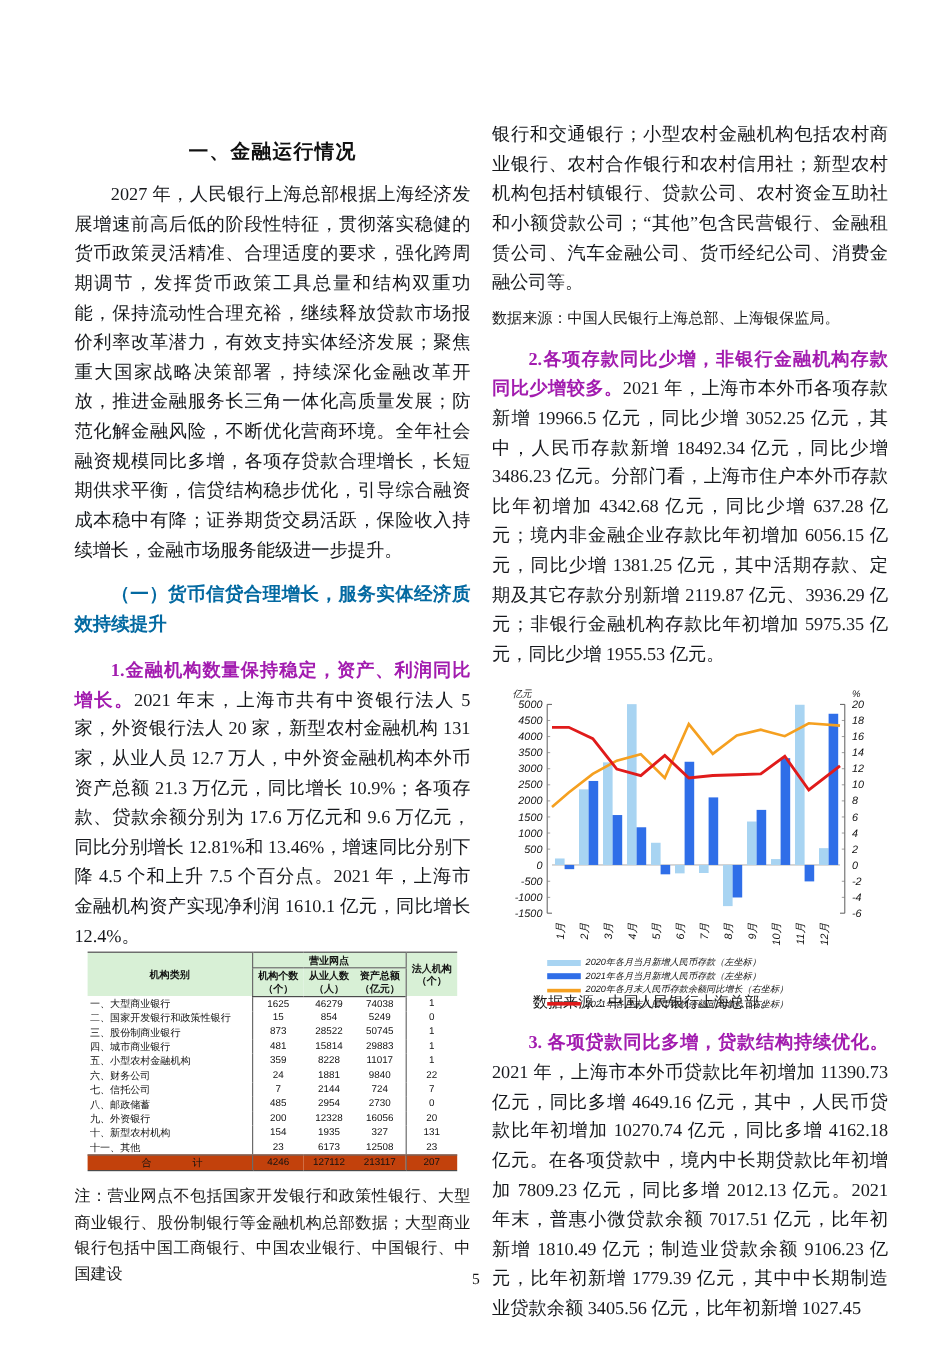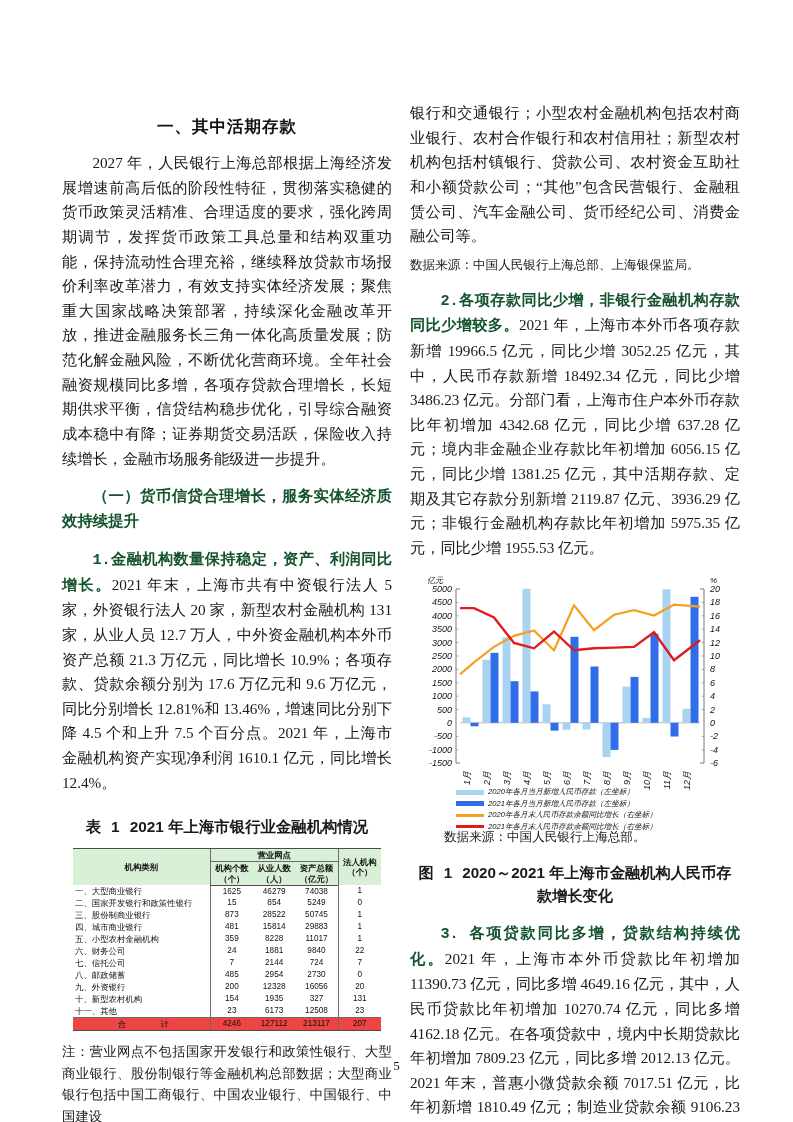--- a/index.html
+++ b/index.html
@@ -48,26 +48,26 @@
   }
   p.body.noindent { text-indent: 0; }
   p.subhead {
     font-family: Liberation Serif, serif;
     font-weight: bold;
     font-size: 15.4px;
     line-height: 1.62;
     margin: 13px 0 0 0;
     text-indent: 2em;
     text-align: justify;
-    color: #14532d;
+    color: #0369a1;
   }
   .run-bold {
-    font-family: Liberation Mono, monospace;
+    font-family: Liberation Serif, serif;
     font-weight: bold;
-    color: #14532d;
+    color: #a21caf;
   }
   p.source {
     font-size: 12.6px;
     line-height: 1.5;
     margin: 7px 0 0 0;
     text-align: left;
   }
   p.note {
     font-size: 13.4px;
     line-height: 1.62;
@@ -108,21 +108,21 @@
   }
   .hdr-bg { background: #d8f0d6; }
   .t-top { border-top: 1.1px solid #4b4b4b; }
   .t-bot { border-bottom: 1.1px solid #4b4b4b; margin-top: 11px; }
   .t-thin-bot { border-bottom: 0.7px solid #6b6b6b; }
   .vline { border-left: 0.7px solid #6b6b6b; }
   .c { text-align: center; }
   .l { text-align: left; padding-left: 4px; }
   .num { text-align: center; font-size: 8.2px; }
   .total-row td {
-    background: #ef4444;
+    background: #c2410c;
     font-weight: normal;
     text-align: center;
   }
   .total-label { letter-spacing: 16px; padding-left: 22px !important; }
 
   
   .chart-box {
     position: relative;
     width: 330px;
     height: 250px;
@@ -169,33 +169,30 @@
     color: #111;
   }
 </style>
 </head>
 <body>
 
 <div class="page">
 
   <div class="col col-left">
 
-    <h1 class="section-title">一、其中活期存款</h1>
+    <h1 class="section-title">一、金融运行情况</h1>
 
     <p class="body">2027 年，人民银行上海总部根据上海经济发展增速前高后低的阶段性特征，贯彻落实稳健的货币政策灵活精准、合理适度的要求，强化跨周期调节，发挥货币政策工具总量和结构双重功能，保持流动性合理充裕，继续释放贷款市场报价利率改革潜力，有效支持实体经济发展；聚焦重大国家战略决策部署，持续深化金融改革开放，推进金融服务长三角一体化高质量发展；防范化解金融风险，不断优化营商环境。全年社会融资规模同比多增，各项存贷款合理增长，长短期供求平衡，信贷结构稳步优化，引导综合融资成本稳中有降；证券期货交易活跃，保险收入持续增长，金融市场服务能级进一步提升。</p>
 
     <p class="subhead">（一）货币信贷合理增长，服务实体经济质效持续提升</p>
 
     <p class="body">
       <span class="run-bold">1.金融机构数量保持稳定，资产、利润同比增长。</span><span>2021 年末，上海市共有中资银行法人 5 家，外资银行法人 20 家，新型农村金融机构 131 家，从业人员 12.7 万人，中外资金融机构本外币资产总额 21.3 万亿元，同比增长 10.9%；各项存款、贷款余额分别为 17.6 万亿元和 9.6 万亿元，同比分别增长 12.81%和 13.46%，增速同比分别下降 4.5 个和上升 7.5 个百分点。2021 年，上海市金融机构资产实现净利润 1610.1 亿元，同比增长 12.4%。</span>
     </p>
 
-    <p class="tbl-caption">
-      <span>表</span><span class="cap-sp"></span><span>1</span><span class="cap-sp"></span><span>2021 年上海市银行业金融机构情况</span>
-    </p>
 
     <table class="bank-table">
       <thead>
         <tr>
           <th class="hdr-bg t-top c" rowspan="2">机构类别</th>
           <th class="hdr-bg t-top t-thin-bot c vline" colspan="3">营业网点</th>
           <th class="hdr-bg t-top c vline" rowspan="2">
             <span>法人机构</span><br>
             <span>（个）</span>
           </th>
@@ -430,21 +427,21 @@
           <text transform="translate(160,200) rotate(-90)" text-anchor="end">6月</text>
           <text transform="translate(180,200) rotate(-90)" text-anchor="end">7月</text>
           <text transform="translate(200,200) rotate(-90)" text-anchor="end">8月</text>
           <text transform="translate(220,200) rotate(-90)" text-anchor="end">9月</text>
           <text transform="translate(240,200) rotate(-90)" text-anchor="end">10月</text>
           <text transform="translate(260,200) rotate(-90)" text-anchor="end">11月</text>
           <text transform="translate(280,200) rotate(-90)" text-anchor="end">12月</text>
         </g>
       </svg>
 
-      <div class="legend" style="position:absolute; top:214px; left:0;">
+      <div class="legend" style="position:absolute; top:226px; left:0;">
         <div class="legend-row">
           <span class="legend-swatch" style="background:#a8d4f2;"></span>
           <span class="legend-label">2020年各月当月新增人民币存款（左坐标）</span>
         </div>
         <div class="legend-row">
           <span class="legend-swatch" style="background:#2f6ee8;"></span>
           <span class="legend-label">2021年各月当月新增人民币存款（左坐标）</span>
         </div>
         <div class="legend-row">
           <span class="legend-swatch line" style="background:#f5a020;"></span>
@@ -452,24 +449,20 @@
         </div>
         <div class="legend-row">
           <span class="legend-swatch line" style="background:#e01b1b;"></span>
           <span class="legend-label">2021年各月末人民币存款余额同比增长（右坐标）</span>
         </div>
       </div>
     </div>
 
     <p class="source" style="padding-left:34px; ">数据来源：中国人民银行上海总部。</p>
 
-    <p class="fig-caption">
-      <span>图</span><span class="cap-sp"></span><span>1</span><span class="cap-sp"></span><span>2020～2021 年上海市金融机构人民币存</span><br>
-      <span>款增长变化</span>
-    </p>
 
     <p class="body">
       <span class="run-bold">3. 各项贷款同比多增，贷款结构持续优化。</span><span>2021 年，上海市本外币贷款比年初增加 11390.73 亿元，同比多增 4649.16 亿元，其中，人民币贷款比年初增加 10270.74 亿元，同比多增 4162.18 亿元。在各项贷款中，境内中长期贷款比年初增加 7809.23 亿元，同比多增 2012.13 亿元。2021 年末，普惠小微贷款余额 7017.51 亿元，比年初新增 1810.49 亿元；制造业贷款余额 9106.23 亿元，比年初新增 1779.39 亿元，其中中长期制造业贷款余额 3405.56 亿元，比年初新增 1027.45</span>
     </p>
   </div>
 
   <div class="page-num">5</div>
 </div>
 
 </body></html>

